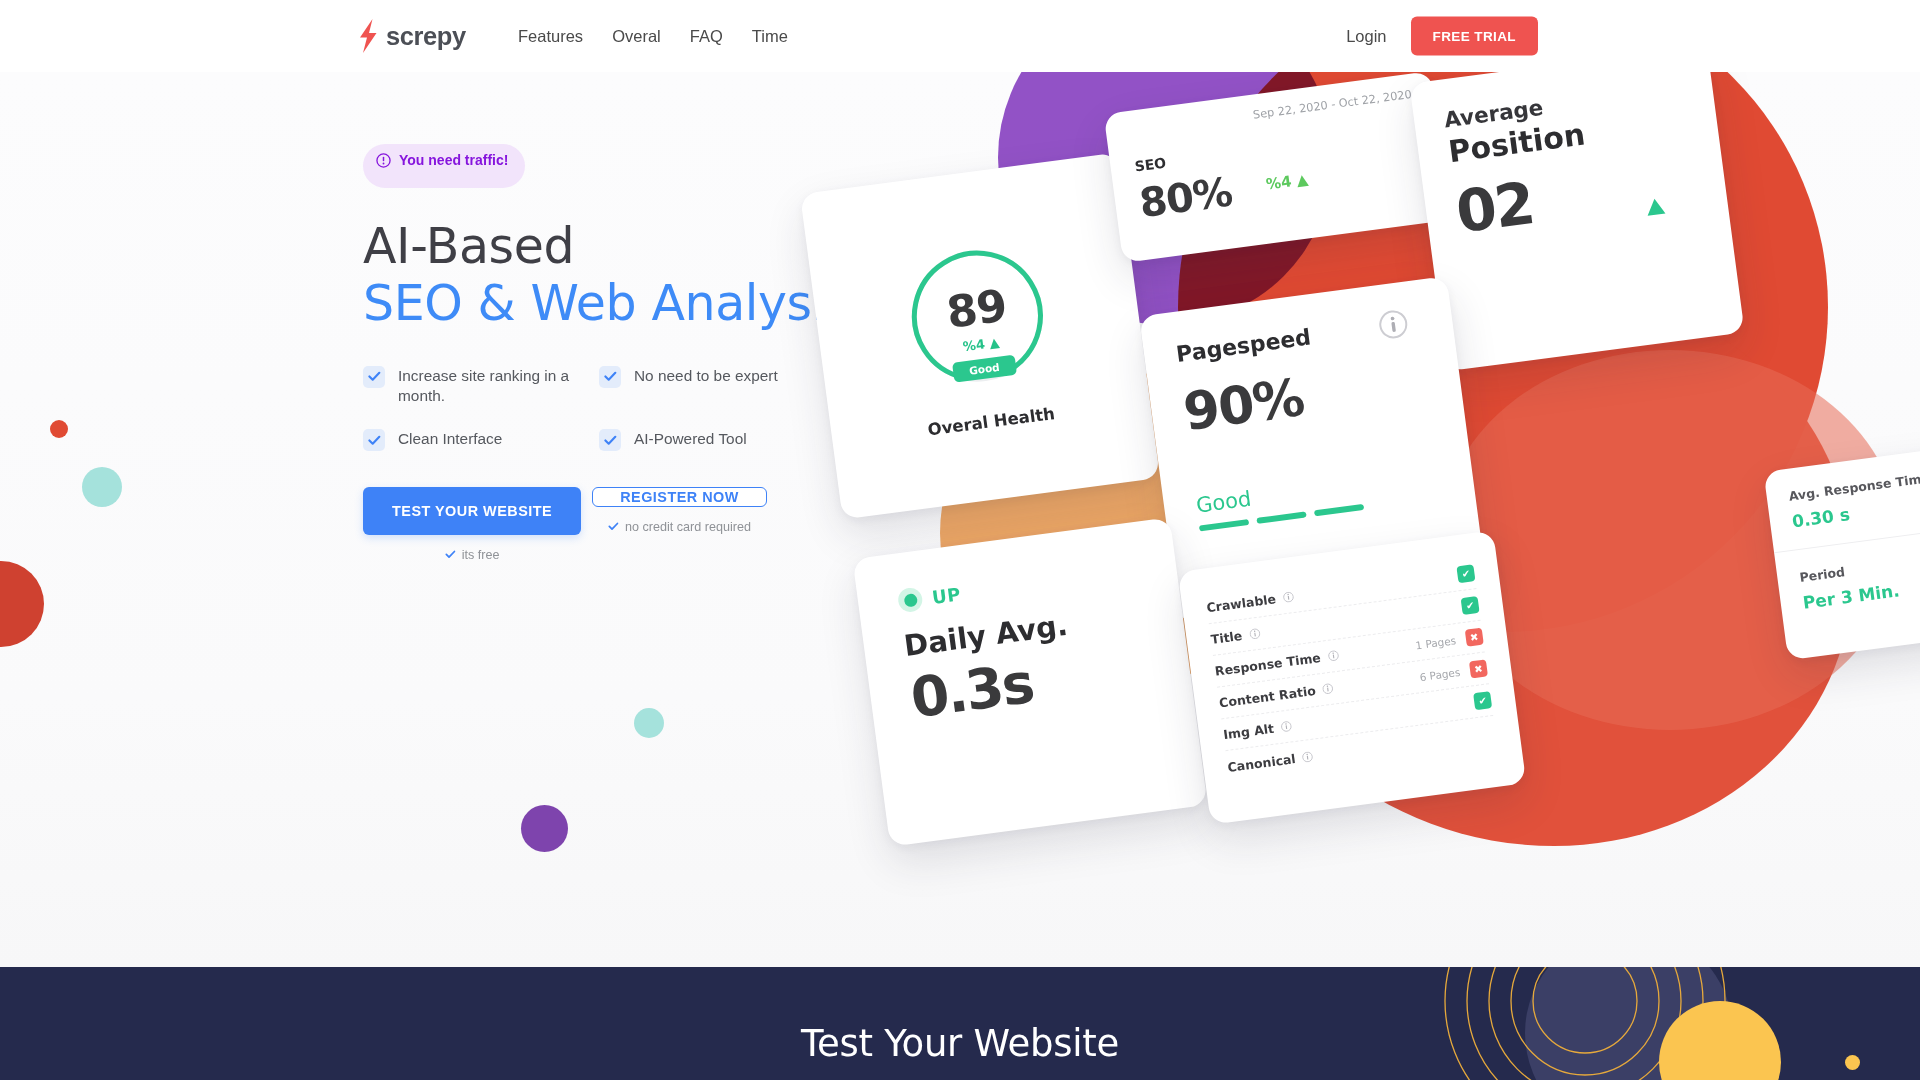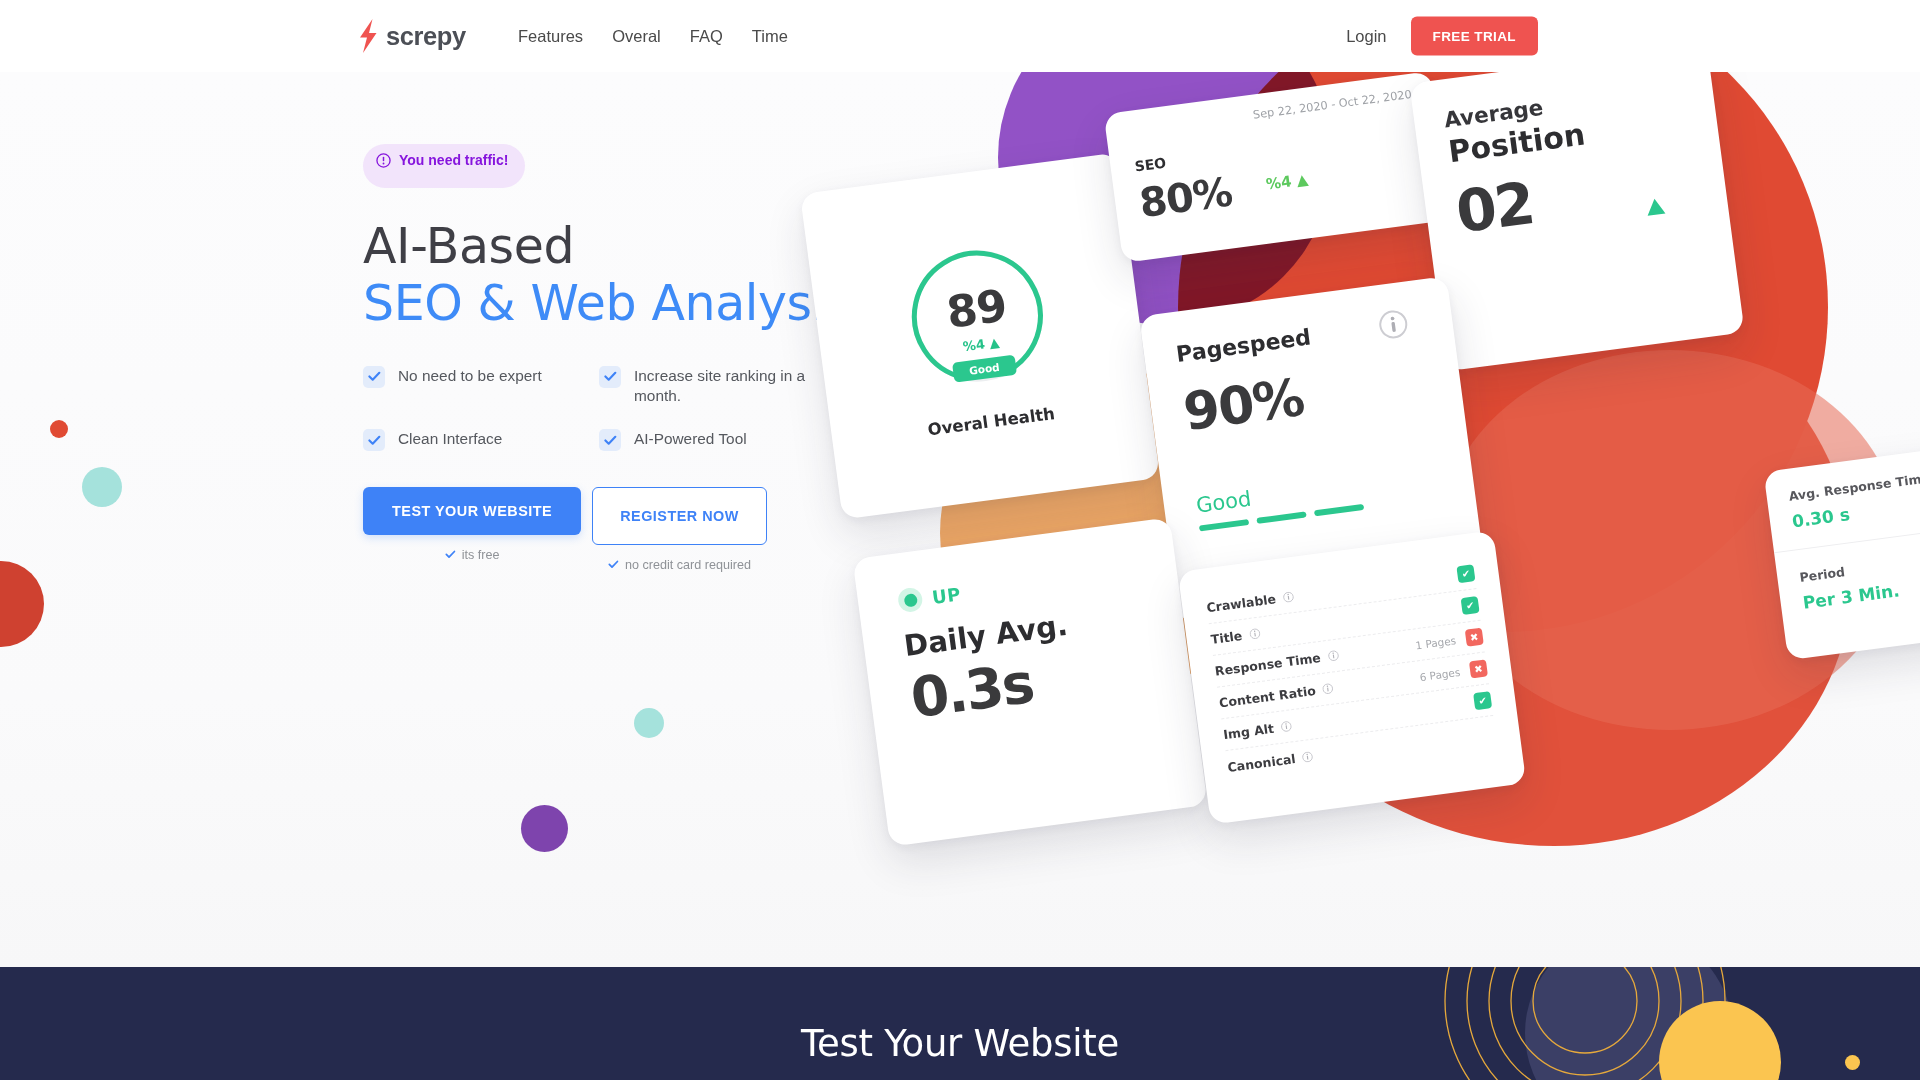--- a/index.html
+++ b/index.html
@@ -108,21 +108,21 @@
   .cta-col { display: flex; flex-direction: column; align-items: center; }
   .btn-primary {
     background: #3e82f7; color: #fff; border: none;
     border-radius: 6px; padding: 16px 29px;
     font-size: 14.4px; font-weight: 700; letter-spacing: 0.5px;
     cursor: pointer; font-family: "Liberation Sans", sans-serif;
     box-shadow: 0 3px 9px rgba(62,130,247,.22);
   }
   .btn-outline {
     background: #fff; color: #3e82f7; border: 1.6px solid #3e82f7;
-    border-radius: 6px; padding: 20px 27px;
+    border-radius: 6px; padding: 1px 27px;
     font-size: 14.4px; font-weight: 700; letter-spacing: 0.5px;
     cursor: pointer; font-family: "Liberation Sans", sans-serif;
   }
   .cta-note {
     margin-top: 13px; display: flex; align-items: center; gap: 6px;
     font-size: 12.6px; color: #8f9297;
     font-family: "Liberation Sans", sans-serif; white-space: nowrap;
   }
 
   
@@ -343,29 +343,29 @@
       </h1>
 
 
       <div class="feature-grid">
         <div class="feature">
           <span class="chk">
             <svg width="13" height="11" viewBox="0 0 13 11">
                 <path d="M1.4 5.4 L4.7 8.7 L11.3 1.8" fill="none" stroke="#3e82f7" stroke-width="2.1" stroke-linecap="round" stroke-linejoin="round"></path>
               </svg>
           </span>
-          <span class="feature-label">No need to be expert</span>
+          <span class="feature-label">Increase site ranking in a month.</span>
         </div>
         <div class="feature">
           <span class="chk">
             <svg width="13" height="11" viewBox="0 0 13 11">
                 <path d="M1.4 5.4 L4.7 8.7 L11.3 1.8" fill="none" stroke="#3e82f7" stroke-width="2.1" stroke-linecap="round" stroke-linejoin="round"></path>
               </svg>
           </span>
-          <span class="feature-label">Increase site ranking in a month.</span>
+          <span class="feature-label">No need to be expert</span>
         </div>
         <div class="feature">
           <span class="chk">
             <svg width="13" height="11" viewBox="0 0 13 11">
                 <path d="M1.4 5.4 L4.7 8.7 L11.3 1.8" fill="none" stroke="#3e82f7" stroke-width="2.1" stroke-linecap="round" stroke-linejoin="round"></path>
               </svg>
           </span>
           <span class="feature-label">Clean Interface</span>
         </div>
         <div class="feature">

